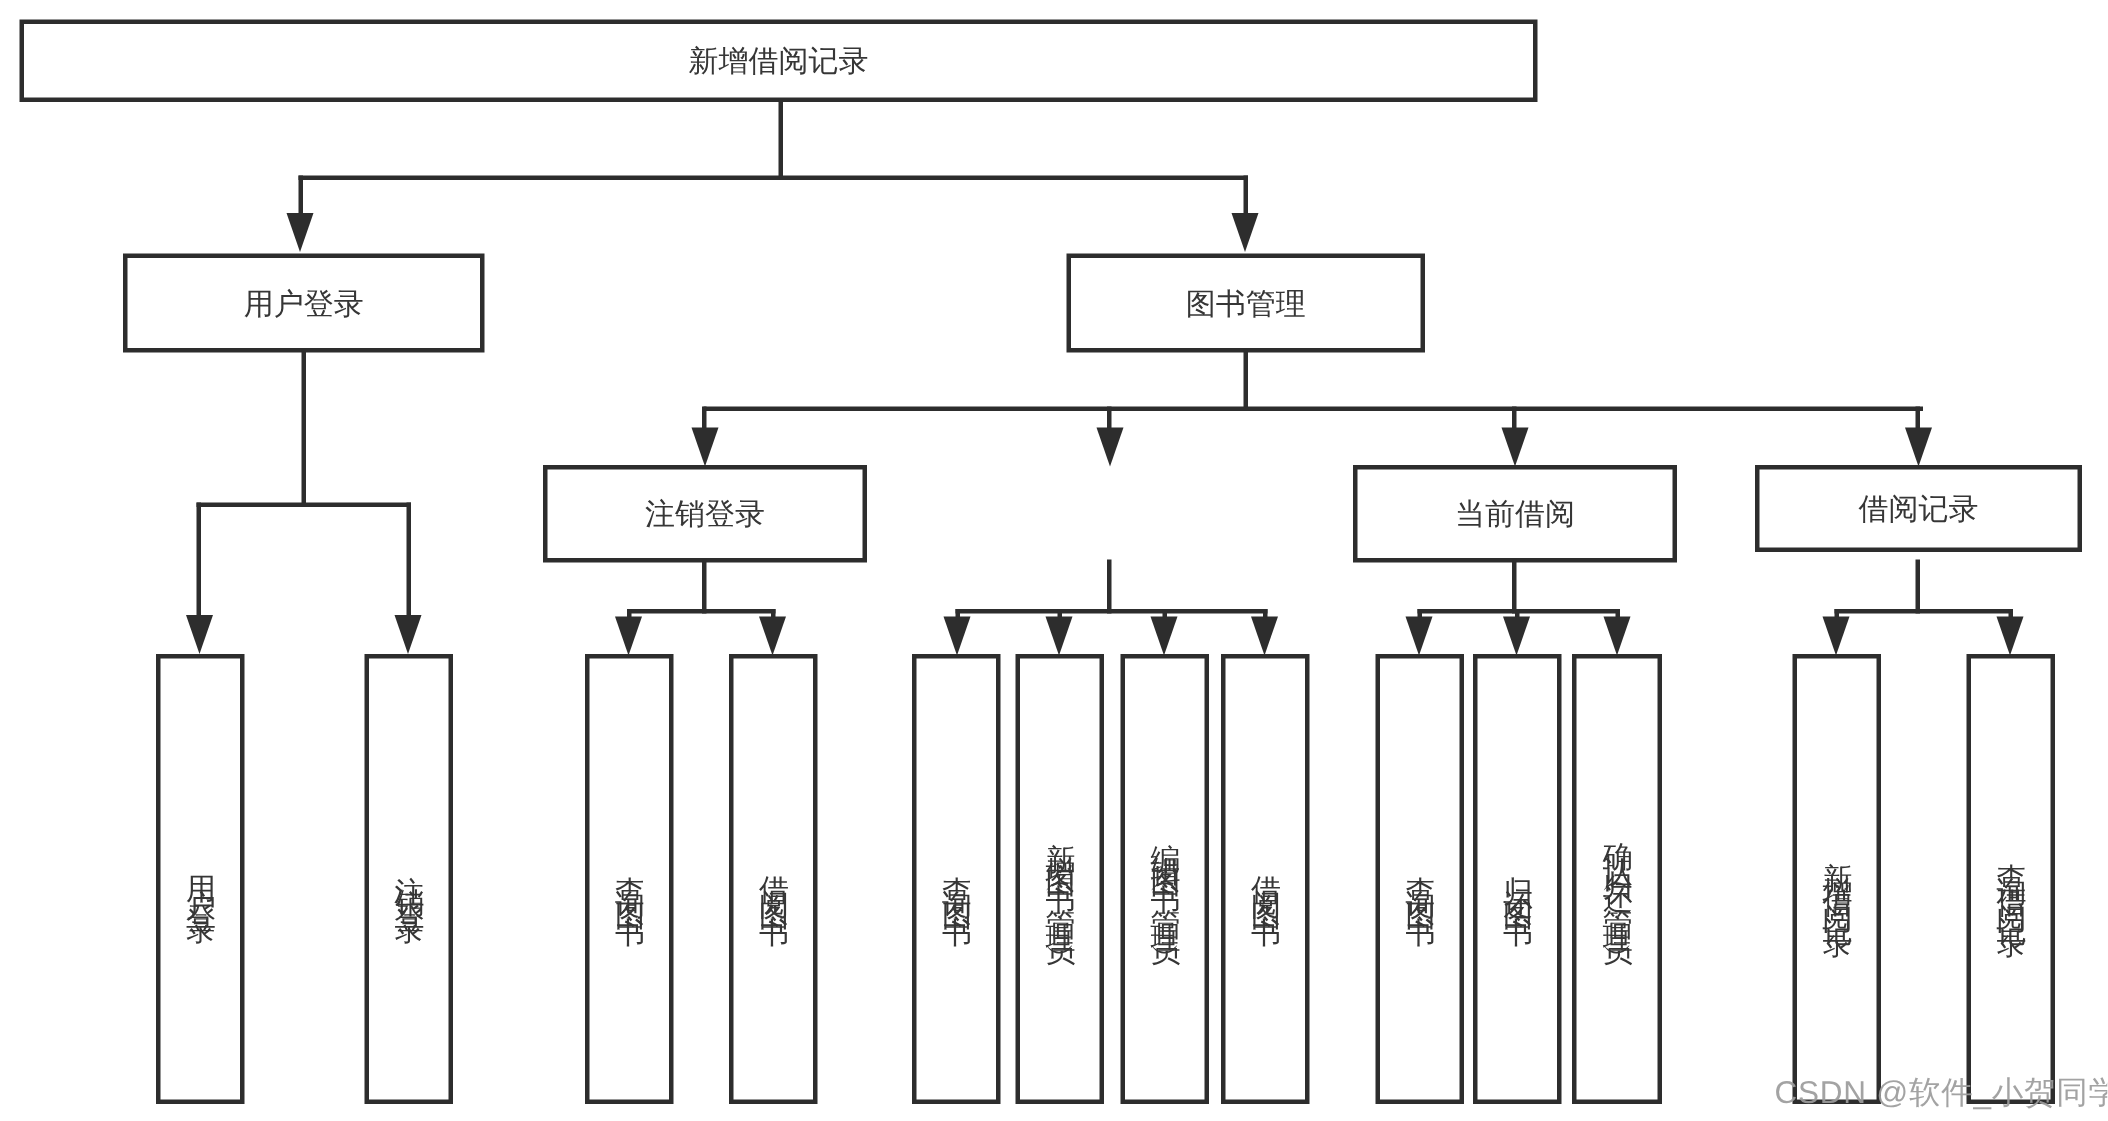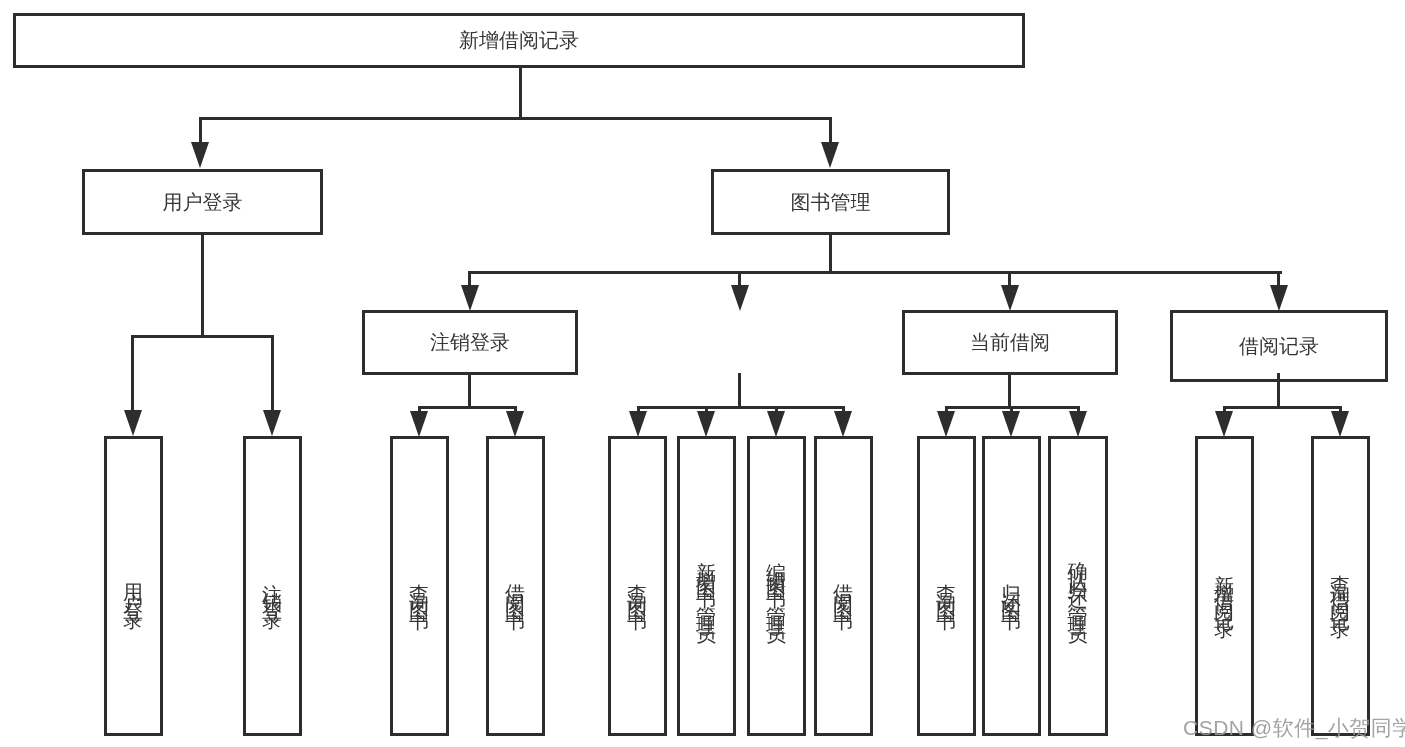--- a/index.html
+++ b/index.html
@@ -45,21 +45,21 @@
   <div class="node" style="left:711px;top:169px;width:239px;height:66px;">
     <span>图书管理</span>
   </div>
 
   <div class="node" style="left:362px;top:310px;width:216px;height:65px;">
     <span>注销登录</span>
   </div>
   <div class="node" style="left:902px;top:310px;width:216px;height:65px;align-items:center;">
     <span>当前借阅</span>
   </div>
-  <div class="node" style="left:1170px;top:310px;width:218px;height:72px;">
+  <div class="node" style="left:1170px;top:310px;width:218px;height:58px;">
     <span>借阅记录</span>
   </div>
 
   <div class="node leaf" style="left:104px;top:436px;width:59px;height:300px;">
     <span>用户登录</span>
   </div>
   <div class="node leaf" style="left:243px;top:436px;width:59px;height:300px;">
     <span>注销登录</span>
   </div>
 

